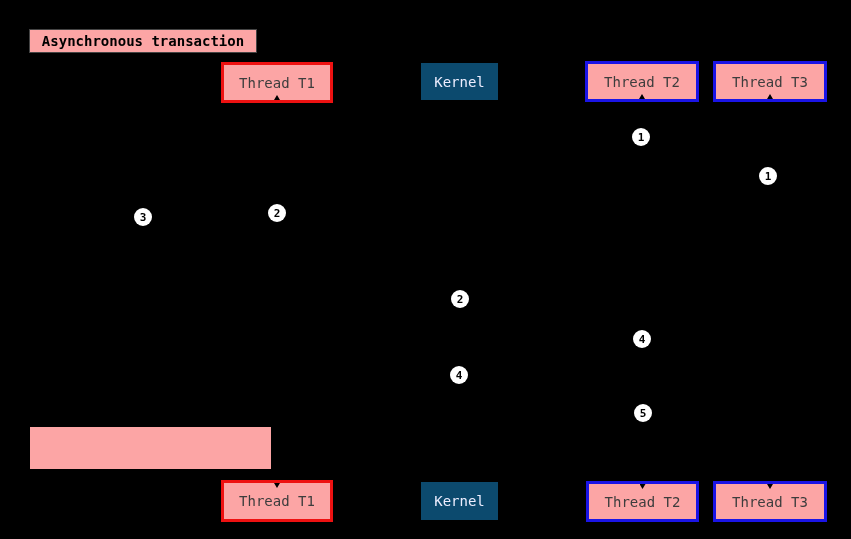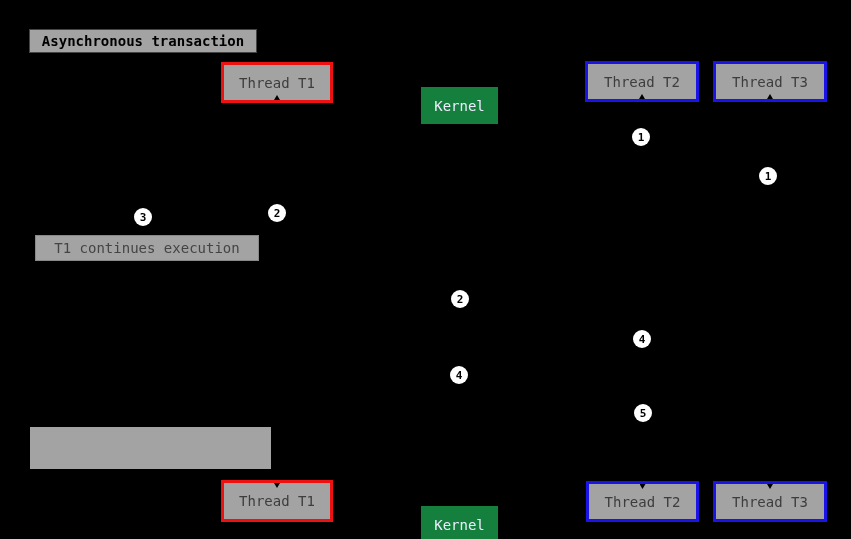--- a/index.html
+++ b/index.html
@@ -7,41 +7,40 @@
     position: relative;
     width: 851px;
     height: 539px;
     background: #000000;
     font-family: "DejaVu Sans Mono", "Liberation Mono", monospace;
     overflow: hidden;
   }
   .box {
     position: absolute;
     box-sizing: border-box;
-    background: #a3a3a3;
+    background: #fca5a5;
     color: #3d3d3d;
     display: flex;
     align-items: center;
     justify-content: center;
     font-size: 14px;
     white-space: nowrap;
   }
   .title-box {
     left: 29px; top: 29px; width: 228px; height: 24px;
     font-weight: bold;
     color: #000000;
     border: 1px solid #444444;
   }
   
   .actor-red  { border: 3px solid #ee1111; }
   .actor-blue { border: 3px solid #1a14e6; text-align: center; }
   .actor-kernel {
-    background: #15803d;
+    background: #0c4a6e;
     color: #eeeeff;
-    margin-top: 24px;
   }
   .t1-top     { left: 221px; top: 62px;  width: 112px; height: 41px; }
   .kernel-top { left: 421px; top: 63px;  width: 77px;  height: 37px; }
   .t2-top     { left: 585px; top: 61px;  width: 114px; height: 41px; }
   .t3-top     { left: 713px; top: 61px;  width: 114px; height: 41px; }
   .t1-bot     { left: 221px; top: 480px; width: 112px; height: 42px; }
   .kernel-bot { left: 421px; top: 482px; width: 77px;  height: 38px; }
   .t2-bot     { left: 586px; top: 481px; width: 113px; height: 41px; }
   .t3-bot     { left: 713px; top: 481px; width: 114px; height: 41px; }
   
@@ -108,21 +107,20 @@
 
   <div class="marker m1">1</div>
   <div class="marker m2">1</div>
   <div class="marker m3">2</div>
   <div class="marker m4">3</div>
   <div class="marker m5">2</div>
   <div class="marker m6">4</div>
   <div class="marker m7">4</div>
   <div class="marker m8">5</div>
 
-  <div class="box note1">T1 continues execution</div>
   <div class="box blank-note"></div>
 
   <div class="box actor-red t1-bot tick-up">
     <span>Thread T1</span>
   </div>
   <div class="box actor-kernel kernel-bot">
     <span>Kernel</span>
   </div>
   <div class="box actor-blue t2-bot tick-up">
     <span>Thread T2</span>

